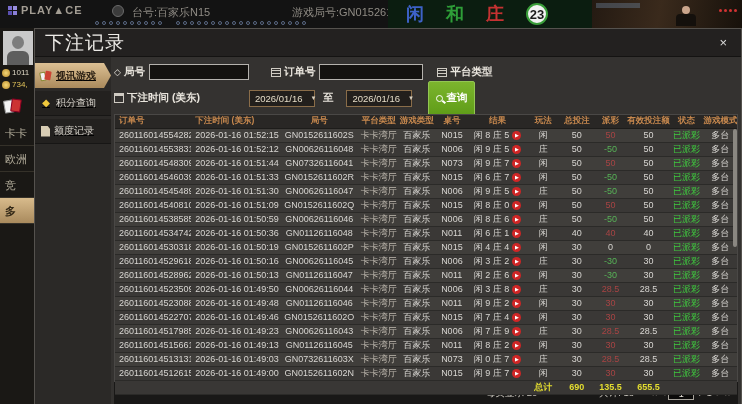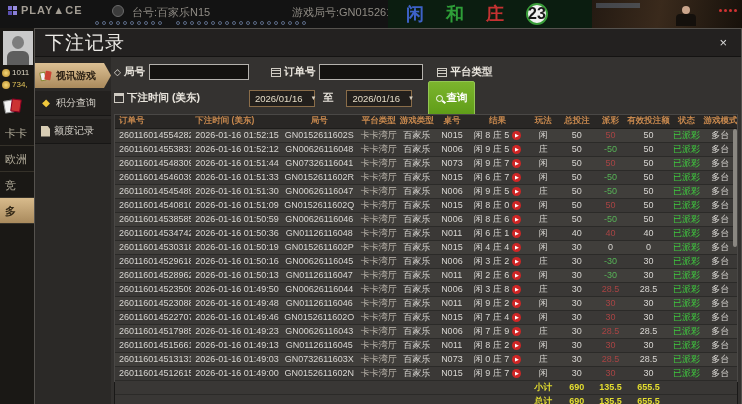--- a/index.html
+++ b/index.html
@@ -23,21 +23,21 @@
   .tb-round { left:292px; }
   .beads { position:absolute; left:95px; top:21px; display:flex; align-items:center; gap:3px; }
   .bead { width:4px; height:4px; border-radius:50%; border:1px solid #5b6a85; }
   .bead.gap { width:8px; border:none; }
   .scorezone { position:absolute; left:388px; top:0; width:204px; height:28px; background:#0b1d10;
     display:flex; align-items:center; gap:22px; padding-left:18px; }
   .zi-xian { color:#3d62c8; font-size:18px; font-weight:bold; }
   .zi-he   { color:#2e9e38; font-size:18px; font-weight:bold; }
   .zi-zhuang { color:#c53232; font-size:18px; font-weight:bold; }
   .count-circle { width:22px; height:22px; border-radius:50%; background:#f2f2f2;
-    border:2px solid #3a9e3a; color:#1a1a1a; font-size:16px; font-weight:bold;
+    border:2px solid #3a9e3a; color:#1a1a1a; font-size:13px; font-weight:bold;
     display:flex; align-items:center; justify-content:center; }
   .video { position:absolute; left:592px; top:0; width:150px; height:28px;
     background:linear-gradient(100deg,#241a12 0%,#3a2a1c 45%,#17110b 100%); overflow:hidden; }
   .dealer-head { position:absolute; right:52px; top:6px; width:8px; height:8px; border-radius:50%;
     background:#caa58c; }
   .dealer-body { position:absolute; right:46px; top:14px; width:20px; height:12px; border-radius:4px 4px 0 0;
     background:#14100c; }
   .video-bar { position:absolute; left:4px; top:3px; width:44px; height:5px; background:rgba(120,150,180,.35); }
   .reddots { position:absolute; right:5px; top:9px; display:flex; gap:2px; }
   .reddot { width:3px; height:3px; border-radius:50%; background:#d23333; }
@@ -63,21 +63,21 @@
   
   .modal { position:absolute; left:34px; top:28px; width:708px; height:376px;
     background:#343230; border:1px solid #55524e; border-bottom:none; display:flex; flex-direction:column; }
   .m-titlebar { height:28px; flex:none; background:#232120; display:flex; align-items:center;
     padding:0 10px; border-bottom:1px solid #141312; }
   .m-title { color:#eceae6; font-size:19px; letter-spacing:1px; }
   .m-close { margin-left:auto; color:#dcdcdc; font-size:13px; line-height:13px; cursor:pointer; padding:2px 4px; }
   .m-body { flex:1; display:flex; min-height:0; }
 
   
-  .menu { width:76px; flex:none; background:#2b2927; padding-top:6px; }
+  .menu { width:76px; flex:none; background:#2b2927; padding-top:6px;text-decoration:underline; }
   .menu-item { height:25px; margin-bottom:3px; display:flex; align-items:center; gap:4px;
     background:#23211f; border-bottom:1px solid #171615; padding-left:5px;
     color:#d8d4cc; font-size:10px; white-space:nowrap; cursor:pointer; }
   .menu-item.active { background:linear-gradient(#dcc094,#aa8a5c); color:#2b2014; font-weight:bold;
     clip-path:polygon(0 0,calc(100% - 7px) 0,100% 50%,calc(100% - 7px) 100%,0 100%); border-bottom:none; }
   .mi-icon { width:12px; height:12px; flex:none; position:relative; }
   .mi-cards i { position:absolute; width:6px; height:9px; border-radius:1px; }
   .mi-cards .k1 { left:0; top:2px; background:#f2f2f2; border:1px solid #883; transform:rotate(-12deg); }
   .mi-cards .k2 { left:5px; top:1px; background:#c43; transform:rotate(10deg); }
   .mi-diamond { color:#f0c83c; font-size:10px; line-height:12px; text-align:center; }
@@ -656,29 +656,20 @@
                   <td>30</td>
                   <td class="win">30</td>
                   <td>30</td>
                   <td class="status">已派彩</td>
                   <td>多台</td>
                 </tr>
               </tbody>
             <tfoot>
               <tr>
                 <td colspan="7"></td>
-                <td>小计</td>
-                <td>690</td>
-                <td>135.5</td>
-                <td>655.5</td>
-                <td></td>
-                  <td></td>
-              </tr>
-              <tr>
-                <td colspan="7"></td>
                 <td>总计</td>
                 <td>690</td>
                 <td>135.5</td>
                 <td>655.5</td>
                 <td></td>
                   <td></td>
               </tr>
             </tfoot>
           </table>
           <div class="empty-space"></div>

